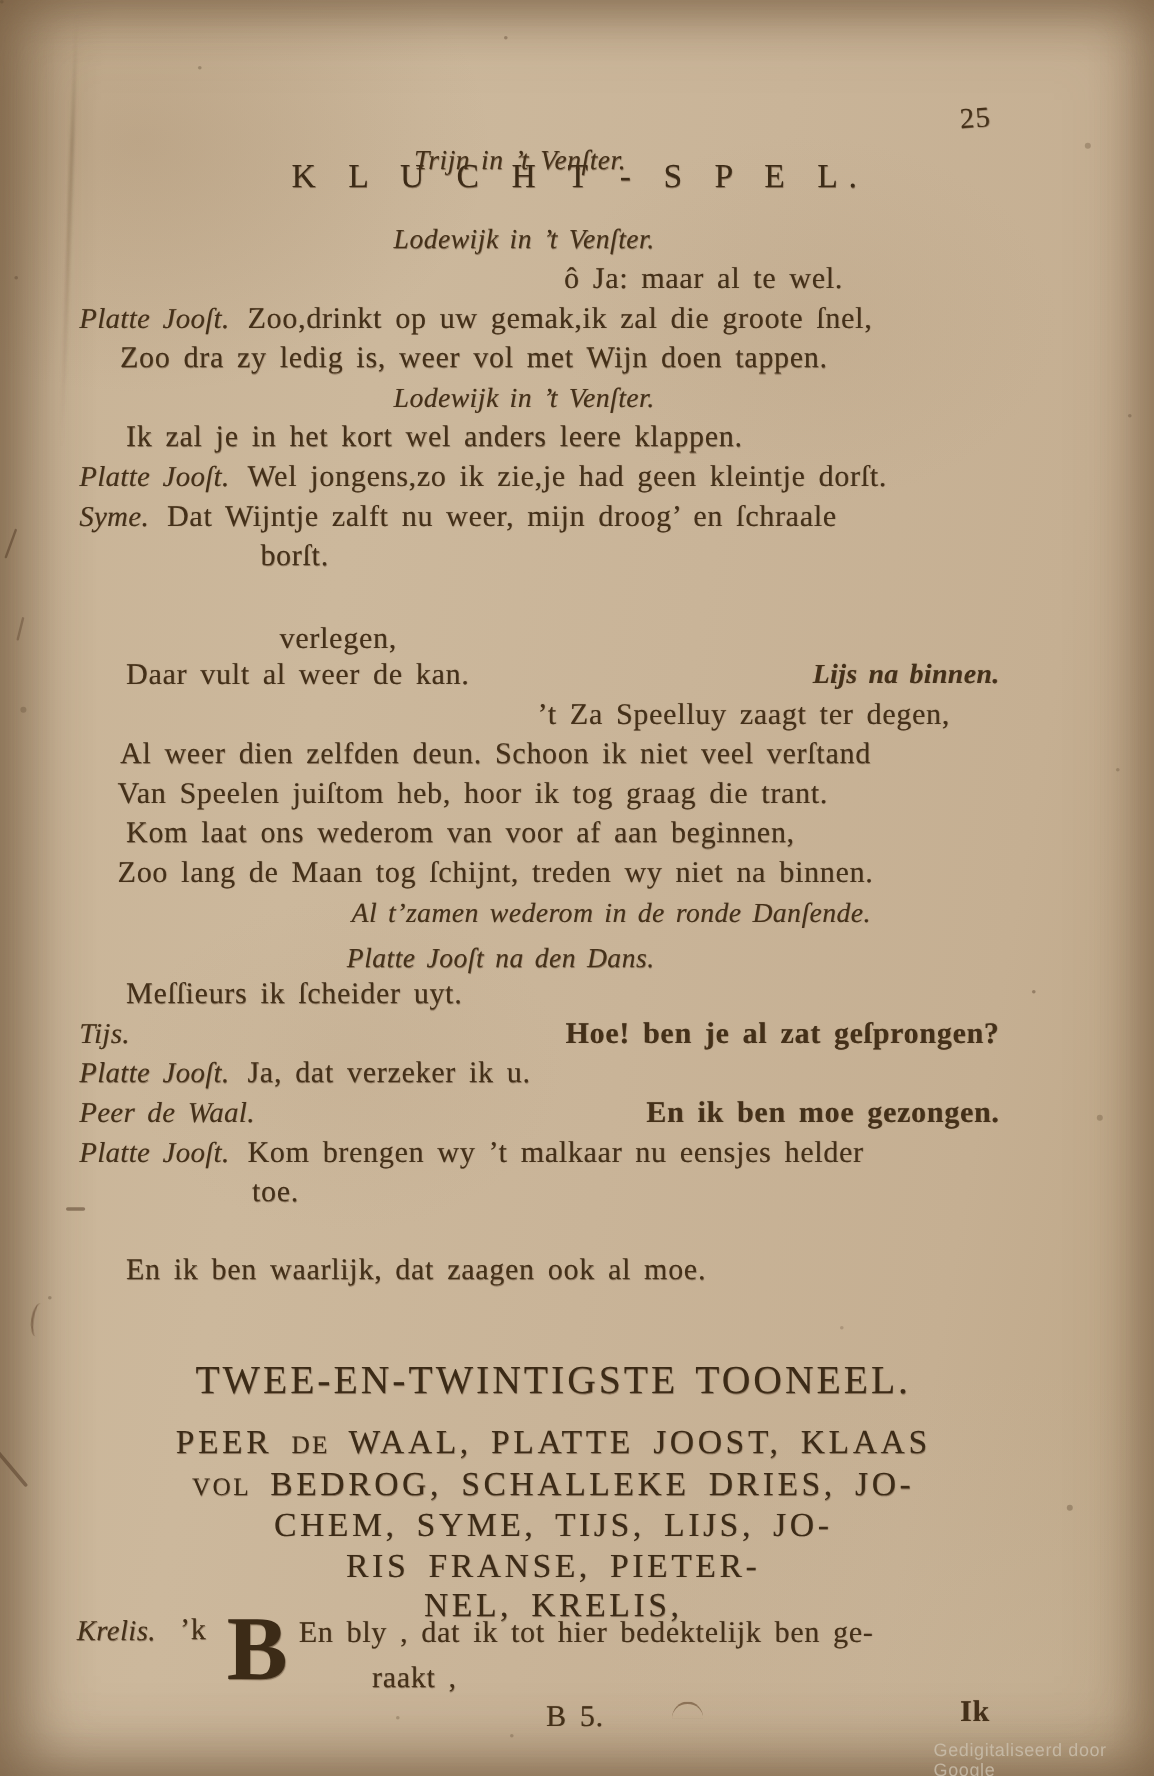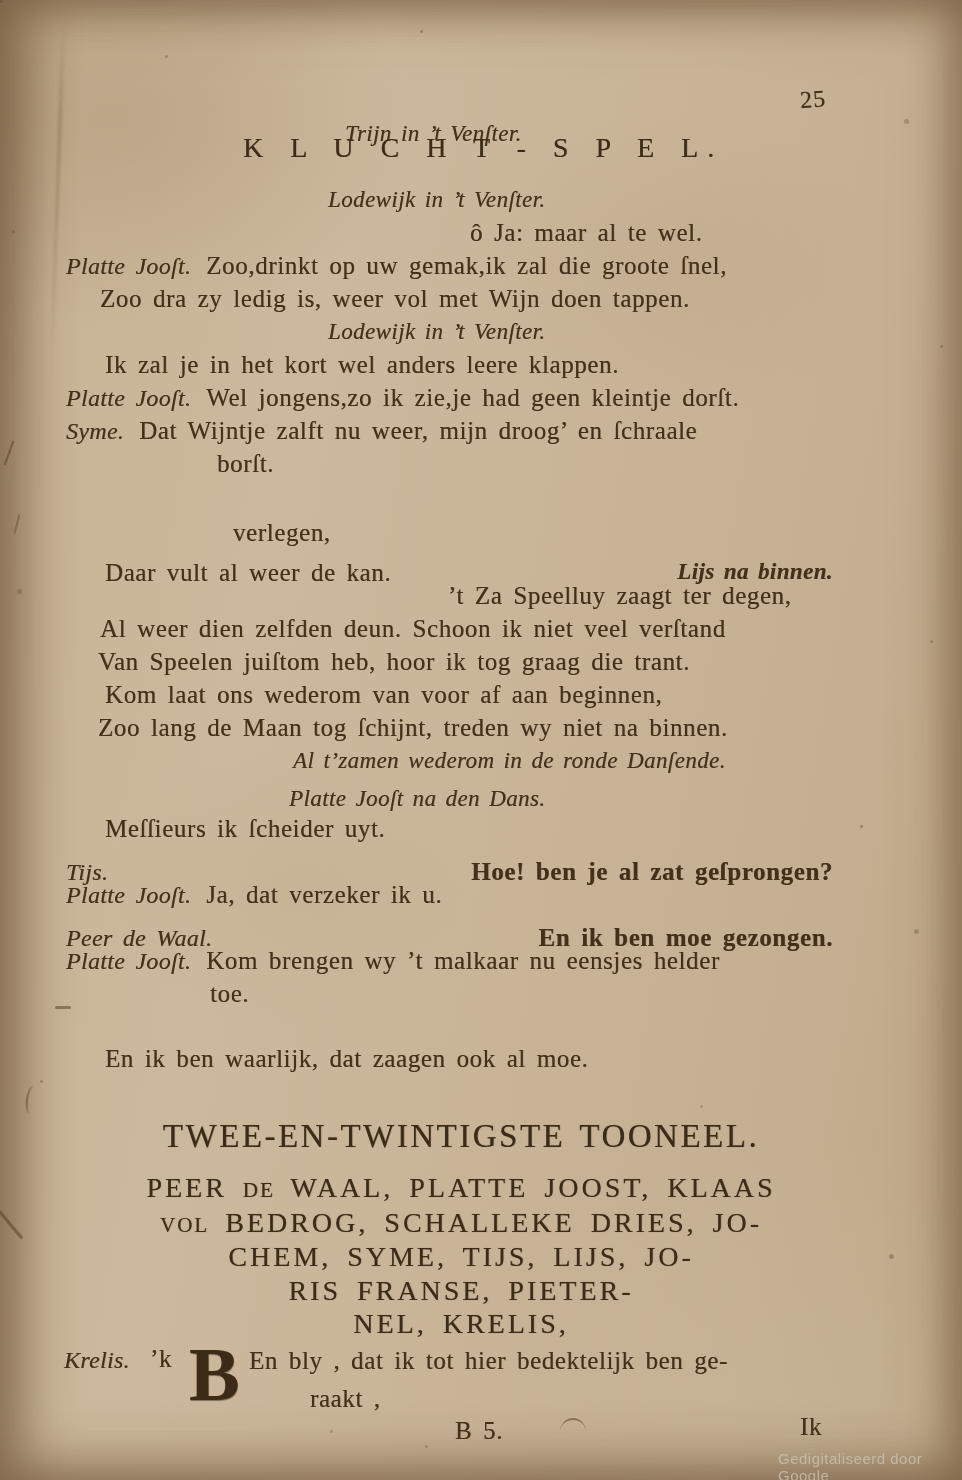--- a/index.html
+++ b/index.html
@@ -17,32 +17,32 @@
                 inset 0 -24px 45px rgba(110,85,60,.22),
                 inset 0 18px 35px rgba(115,88,60,.20);
     font-family:"Liberation Serif","DejaVu Serif",serif;
     color:var(--ink,#443019);
   }
   .line{position:absolute;white-space:nowrap;line-height:1.15;
         font-size:25px;letter-spacing:.6px;word-spacing:4px;
         text-shadow:.4px .4px .6px rgba(70,45,25,.55);}
   .sd{font-style:italic;font-size:23px;letter-spacing:.4px;word-spacing:3px;}
   .speaker{font-style:italic;font-size:24px;margin-right:15px;letter-spacing:.3px;text-align:center;}
-  .split{right:129px;margin-top:10px;}
+  .split{right:129px;}
   .split .rightpart{position:absolute;right:0;top:0;font-weight:bold;}
   .header-line{font-size:28px;letter-spacing:9px;word-spacing:2px;color:var(--heading_ink,#3c2b17);margin-top:48px;}
   .page-num{font-size:24px;letter-spacing:1px;transform:rotate(-4deg);}
   .center-col{position:absolute;left:78px;right:118px;text-align:center;white-space:nowrap;
-        text-shadow:.4px .4px .7px rgba(70,45,25,.55);color:var(--heading_ink,#3c2b17);}
+        text-shadow:.4px .4px .7px rgba(70,45,25,.55);color:var(--heading_ink,#3c2b17);margin-top:15px;}
   .scene-heading{font-size:33px;letter-spacing:2.5px;word-spacing:4px;}
   .cast{font-size:28px;letter-spacing:3px;word-spacing:6px;}
   .sc{font-size:21px;letter-spacing:2px;}
   .drop-cap{position:absolute;font-size:76px;line-height:.9;font-weight:bold;
         color:var(--heading_ink,#3c2b17);text-shadow:.6px .6px .8px rgba(60,40,20,.5);}
-  .catchword{font-weight:normal;}
+  .catchword{font-weight:bold;}
   .watermark{position:absolute;font-family:"Liberation Sans","DejaVu Sans",sans-serif;
         font-size:15px;color:var(--watermark_gray,#cfc5b4);opacity:.75;letter-spacing:.5px;
         text-shadow:none;filter:blur(.4px);}
   
   .crease{position:absolute;left:56px;top:8px;width:3px;height:370px;
         background:linear-gradient(to bottom,rgba(100,72,46,.0),rgba(100,72,46,.35) 30%,rgba(100,72,46,.15) 75%,transparent);
         border-radius:50%;filter:blur(1.5px);transform:rotate(2deg);}
   .mark{position:absolute;background:rgba(80,55,35,.5);border-radius:2px;}
   .arc{position:absolute;border:none;border-top:2px solid rgba(95,65,38,.55);
         border-radius:50% 50% 0 0/100% 100% 0 0;width:26px;height:12px;filter:blur(.3px);}

